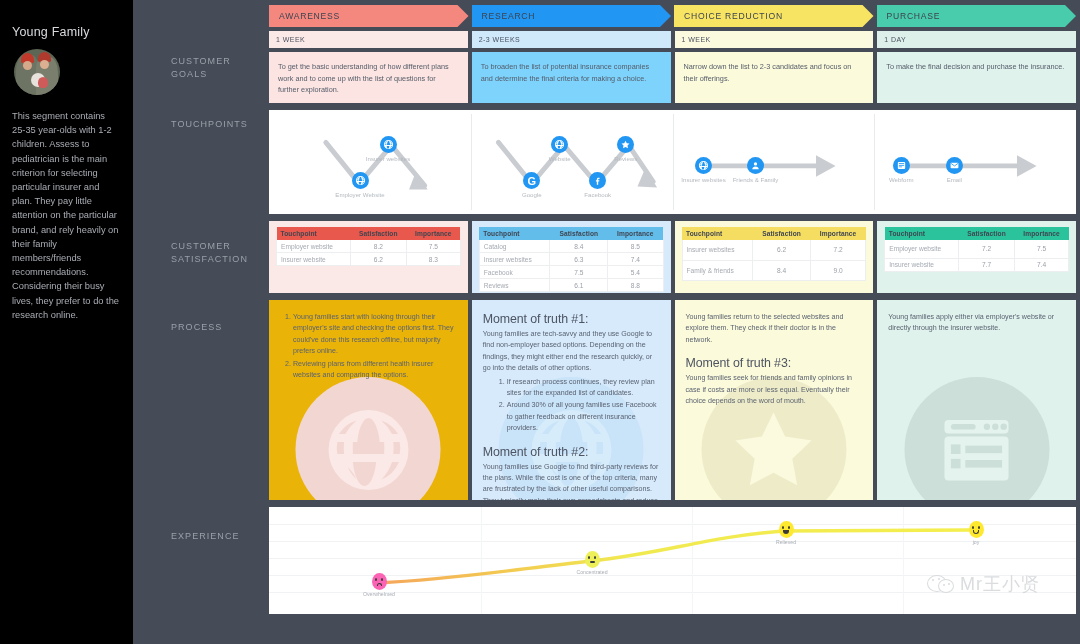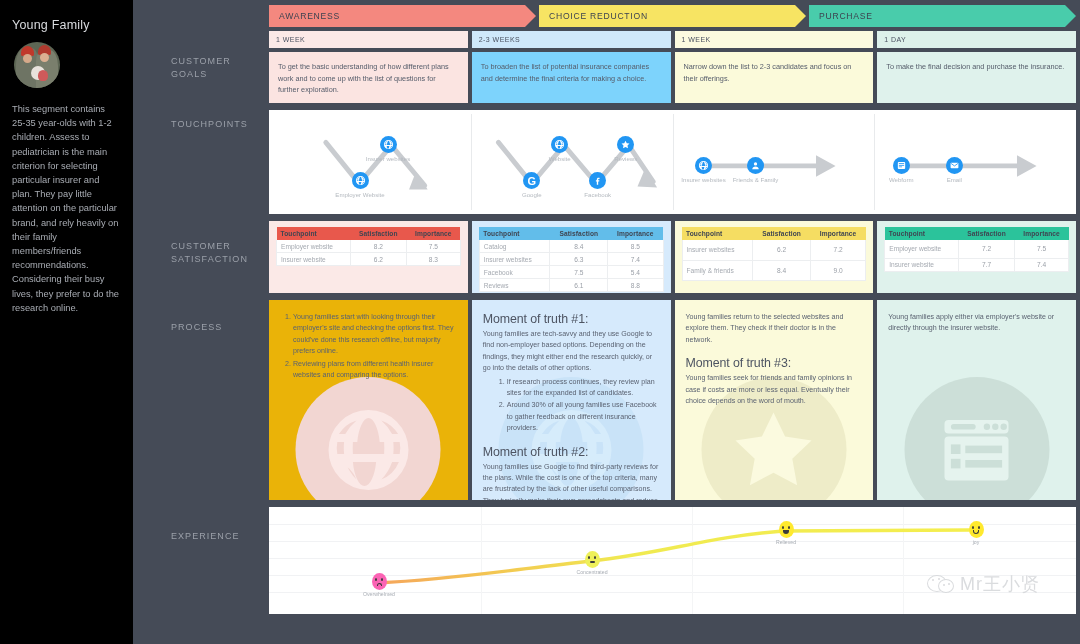--- a/index.html
+++ b/index.html
@@ -8,21 +8,21 @@
     background: #454b57;
     font-family: "Liberation Sans", sans-serif;
     overflow: hidden;
   }
   #app { position: relative; width: 1080px; height: 644px; display: flex; }
 
   
   .persona {
     width: 133px; height: 644px;
     background: #000;
-    padding: 18px 12px 0 12px;
+    padding: 25px 12px 0 12px;
     color: #b9bcc2;
     flex: none;
   }
   .persona-title {
     font-size: 12.5px; color: #d9dbdf; letter-spacing: .2px;
     margin-bottom: 10px; font-weight: 400;
   }
   .persona-photo {
     width: 46px; height: 46px; border-radius: 50%;
     margin: 2px 0 14px 2px; overflow: hidden; position: relative;
@@ -214,20 +214,24 @@
   </div>
 
   <div class="board">
 
     <div class="stages">
       <div class="stage">
         <div class="chev" style="background:#f4887f"></div>
         <span>AWARENESS</span>
       </div>
       <div class="stage">
+        <div class="chev" style="background:#2196f3"></div>
+        <span>RESEARCH</span>
+      </div>
+      <div class="stage">
         <div class="chev" style="background:#f7e463"></div>
         <span>CHOICE REDUCTION</span>
       </div>
       <div class="stage">
         <div class="chev" style="background:#49ccab"></div>
         <span>PURCHASE</span>
       </div>
     </div>
 
     <div class="durations">

